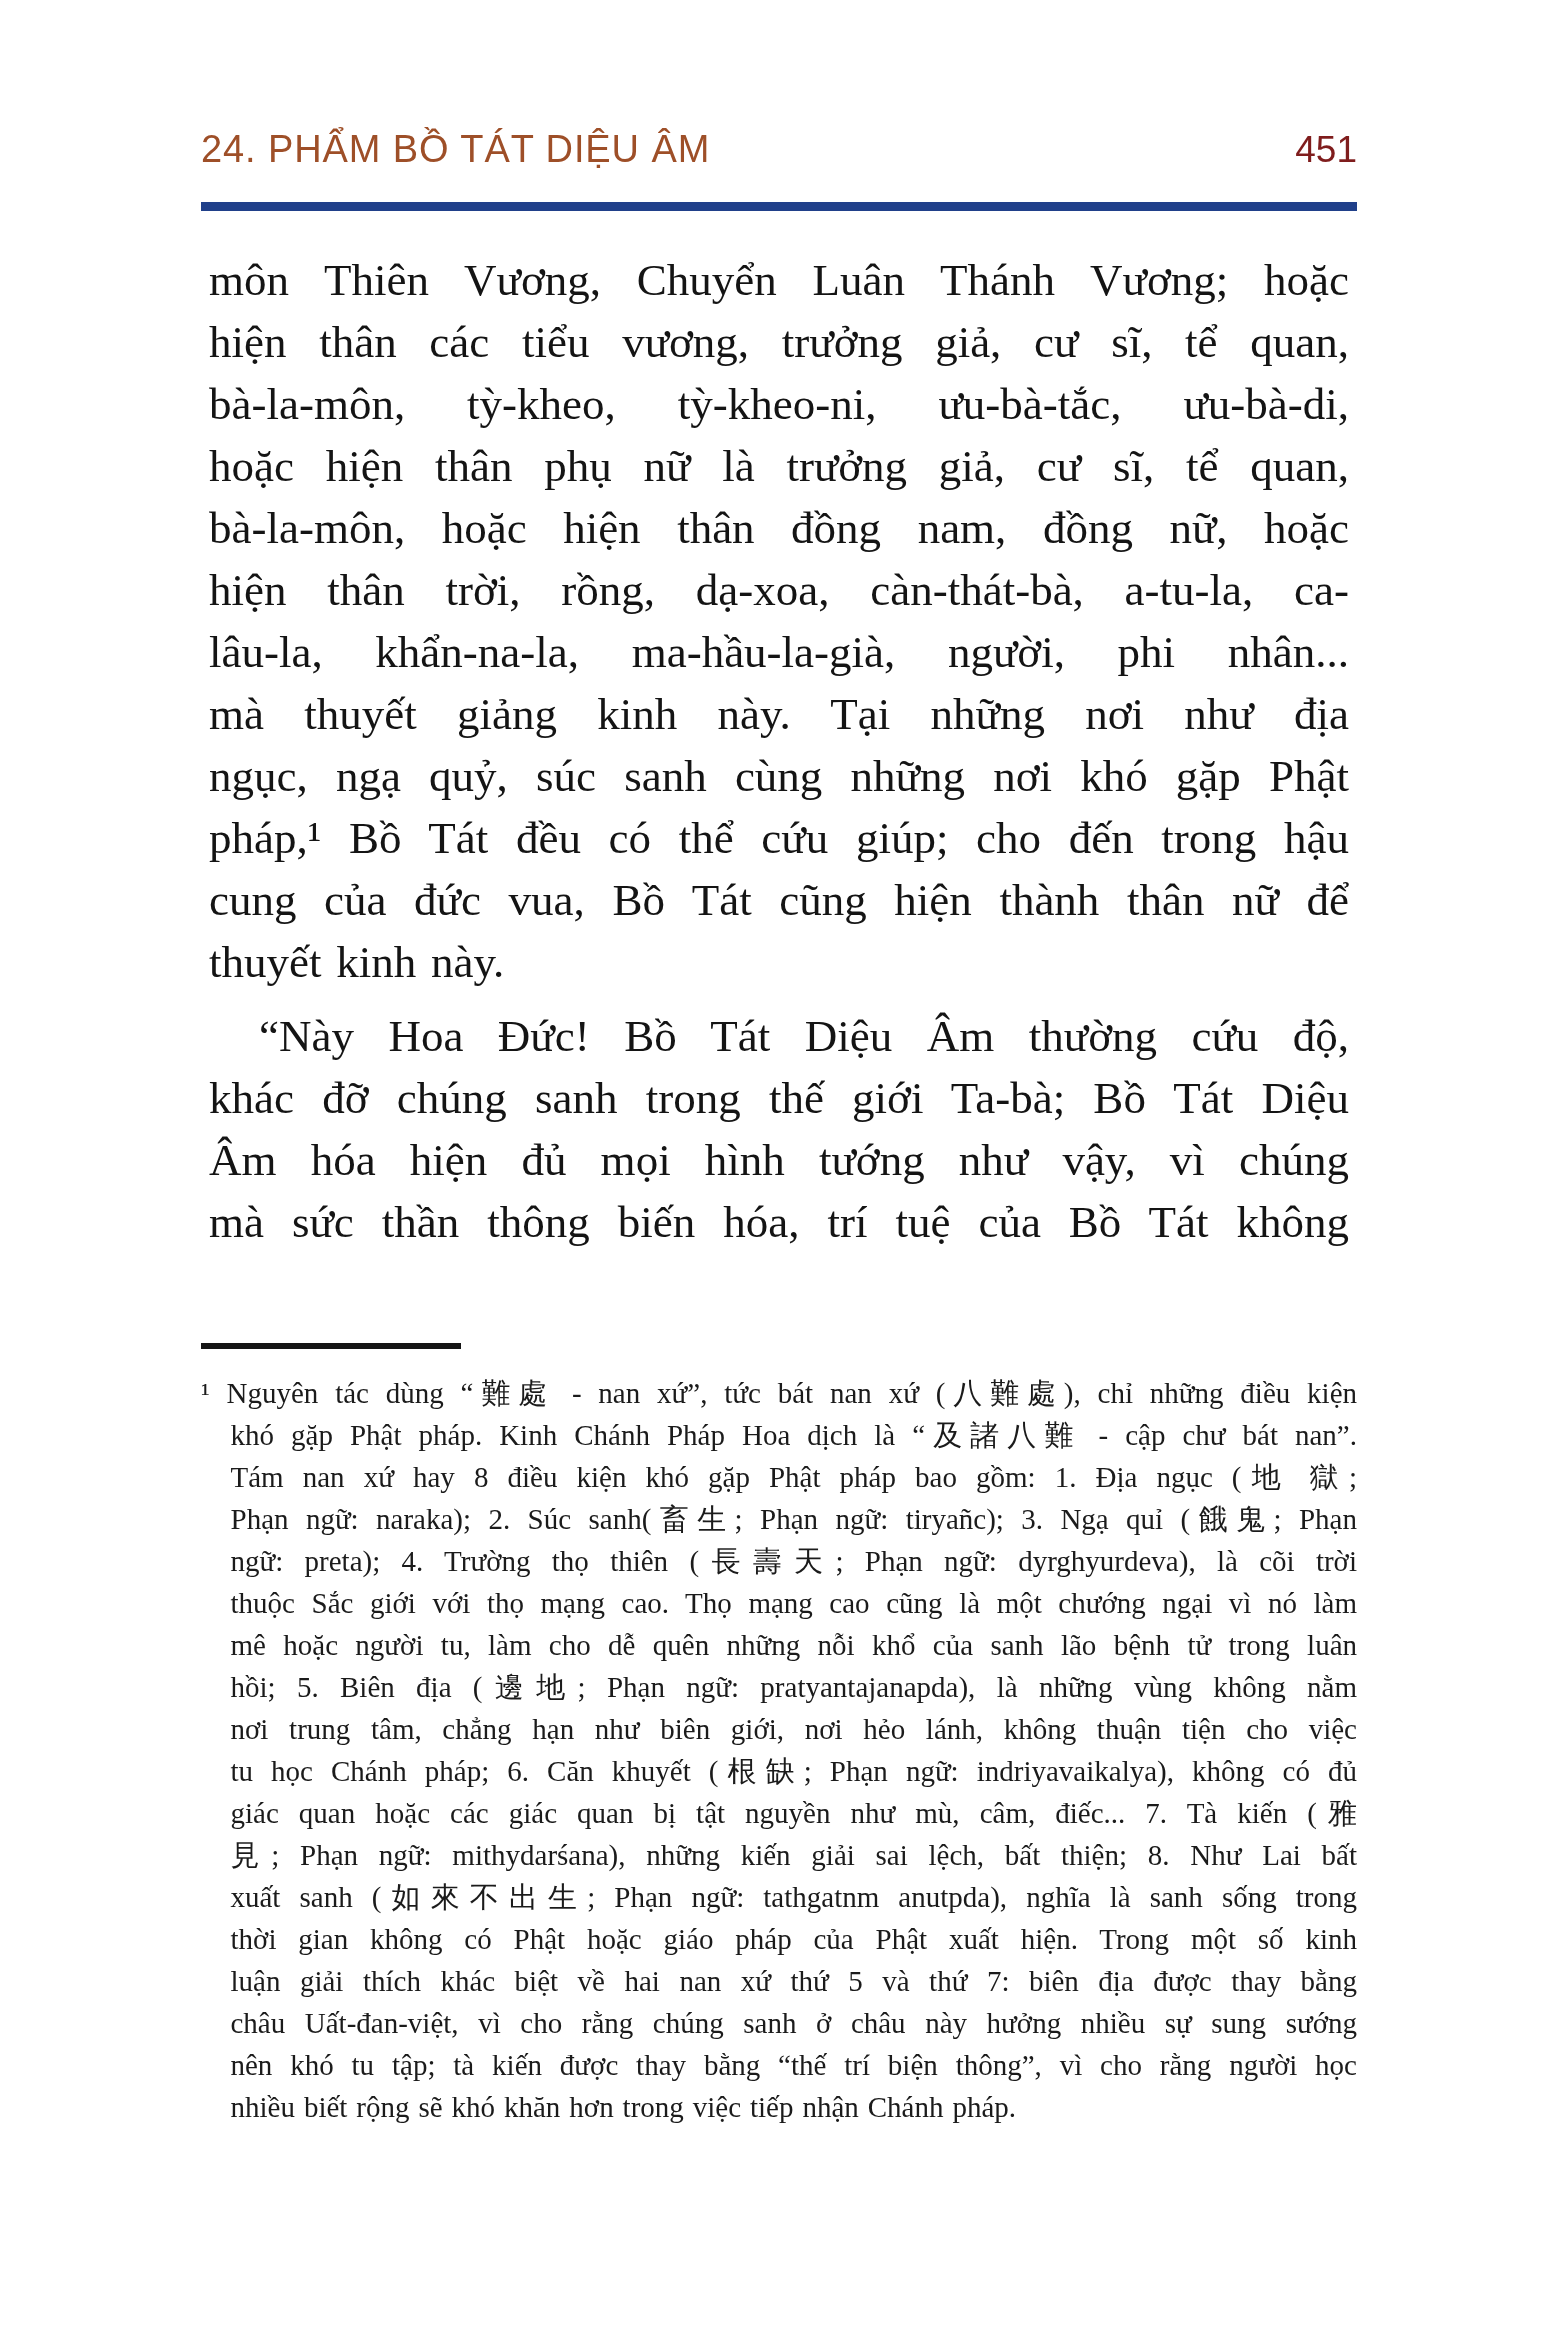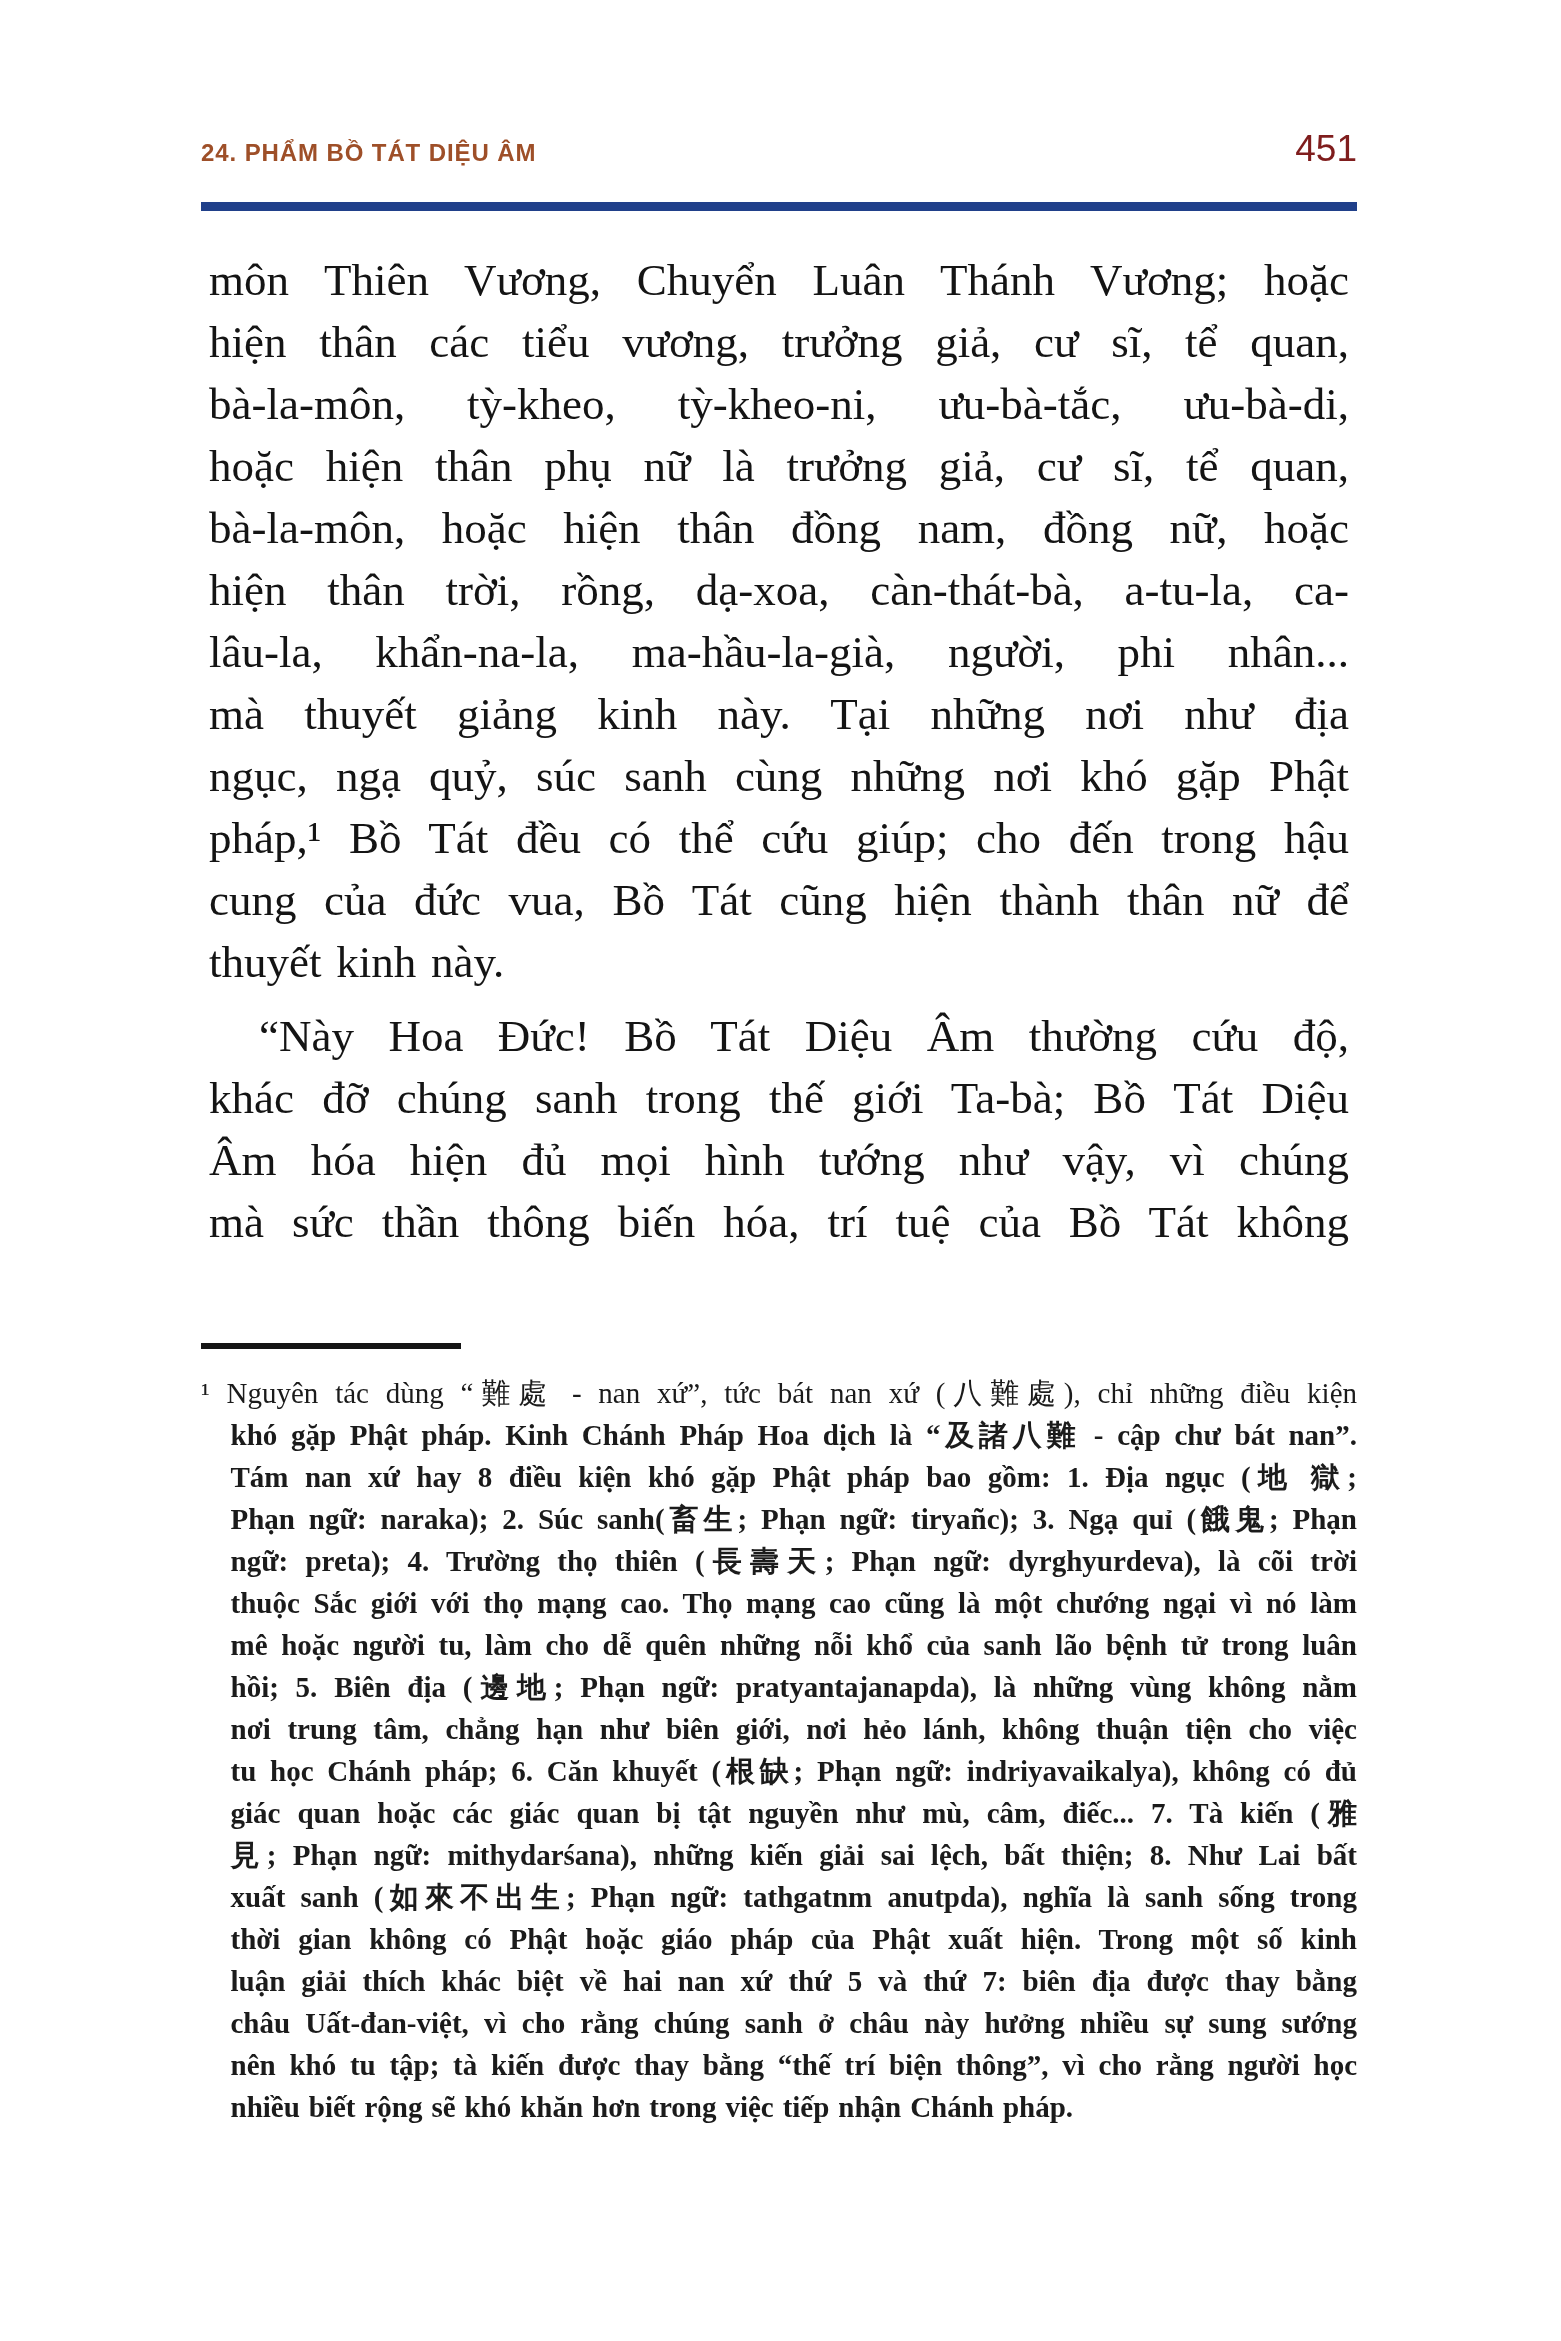--- a/index.html
+++ b/index.html
@@ -20,22 +20,22 @@
     position: absolute;
     left: 201px;
     top: 128px;
     width: 1156px;
     display: flex;
     justify-content: space-between;
     align-items: baseline;
   }
   .header-title {
     font-family: "Liberation Sans", "DejaVu Sans", sans-serif;
-    font-weight: bold;
-    font-size: 24px;
+    font-weight: normal;
+    font-size: 38px;
     letter-spacing: 0.9px;
     color: var(--title-brown, #9e4f28);
     white-space: nowrap;
   }
   .page-number {
     font-family: "Liberation Sans", "DejaVu Sans", sans-serif;
     font-weight: normal;
     font-size: 37px;
     color: #7f1d1d;
   }
@@ -76,21 +76,21 @@
     height: 6px;
     background: #151515;
     margin-bottom: 22.6px;
   }
   .footnote-text {
     font-size: 29px;
     line-height: 42px;
     word-spacing: 1.7px;
     color: #1b1b1b;
   }
-  .footnote-text .line:not(:first-child) { padding-left: 29.5px; font-weight: bold; }
+  .footnote-text .line:not(:first-child) { padding-left: 29.5px; }
 </style>
 </head>
 <body>
 
 <div class="page">
 
   <div class="header-row">
     <span class="header-title">24. PHẨM BỒ TÁT DIỆU ÂM</span>
     <span class="page-number">451</span>
   </div>

